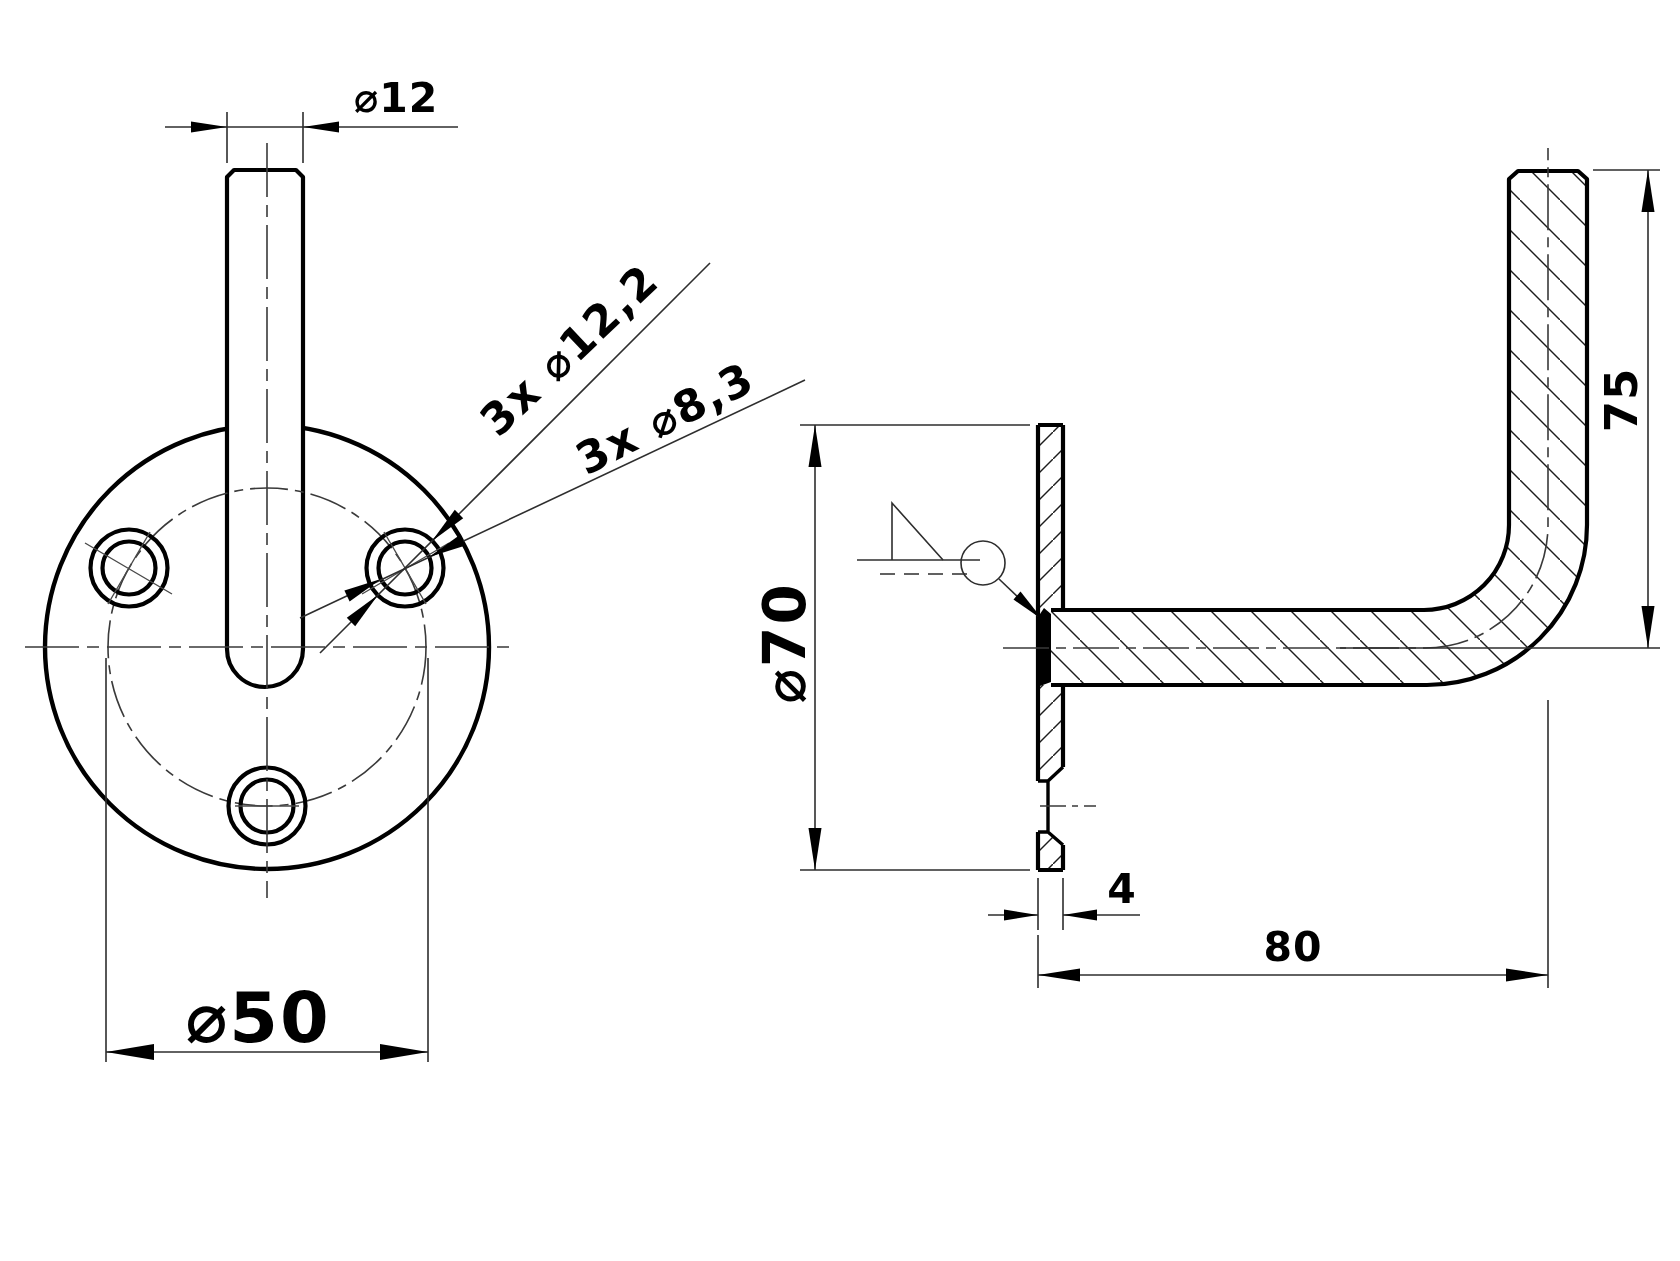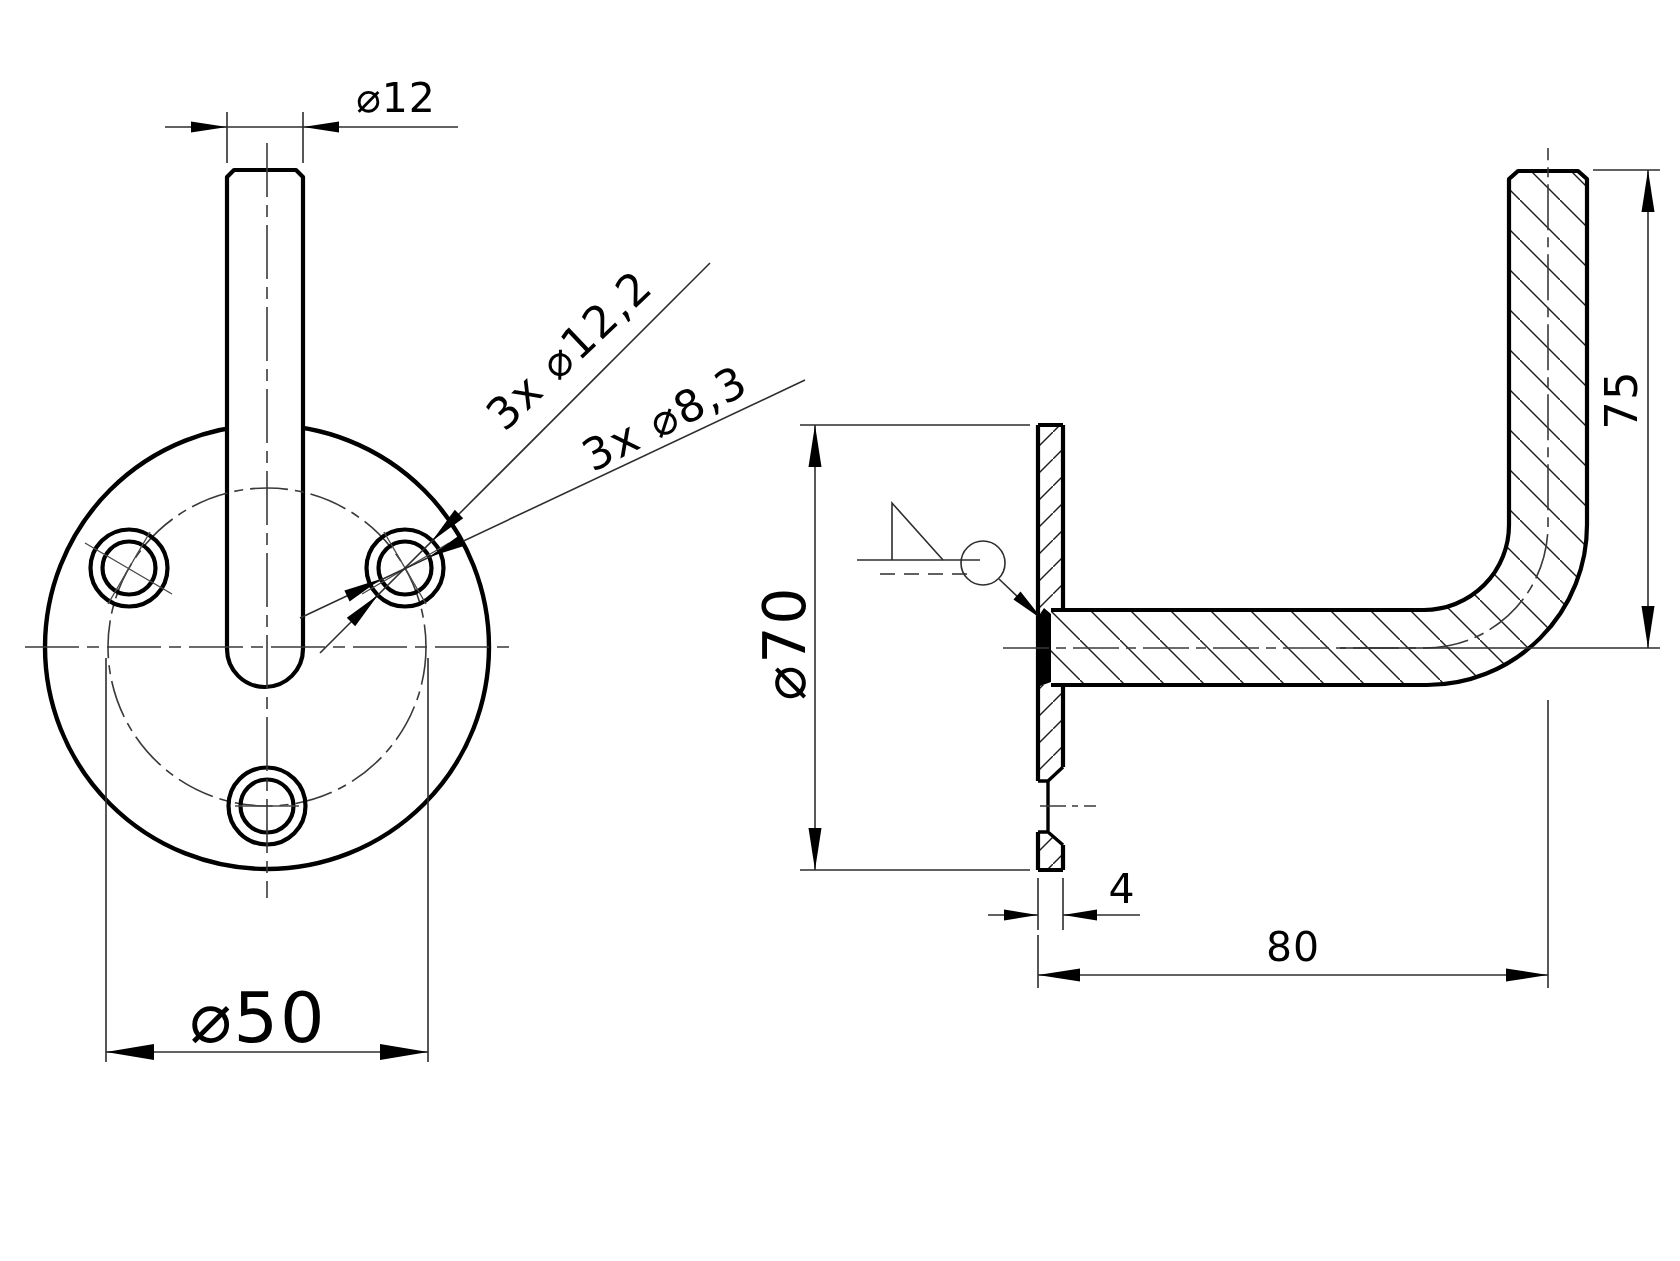--- a/index.html
+++ b/index.html
@@ -1,16 +1,16 @@
 <!DOCTYPE html>
 <html><head>
 <meta charset="utf-8">
 <style>
   html,body{margin:0;padding:0;background:#ffffff;}
-  .stage{width:1680px;height:1261px;position:relative;background:#fff;overflow:hidden;}
+  .stage{width:1680px;height:1261px;position:relative;background:#fff;overflow:hidden;font-weight:bold;}
   svg{display:block;}
   .outline{stroke:#000;stroke-width:4.2;fill:none;stroke-linejoin:round;}
   .outline-med{stroke:#000;stroke-width:3.4;fill:none;stroke-linejoin:round;}
   .thin{stroke:#2e2e2e;stroke-width:1.6;fill:none;}
   .xfine{stroke:#4a4a4a;stroke-width:1.4;fill:none;}
   .cl{stroke:#3a3a3a;stroke-width:1.6;fill:none;}
   .arrow{fill:#000;stroke:none;}
   .dim-text{font-family:"DejaVu Sans","Liberation Sans",sans-serif;fill:#000;}
   .fs-s{font-size:41px;letter-spacing:1px;}
   .fs-leader{font-size:44px;letter-spacing:2px;}

